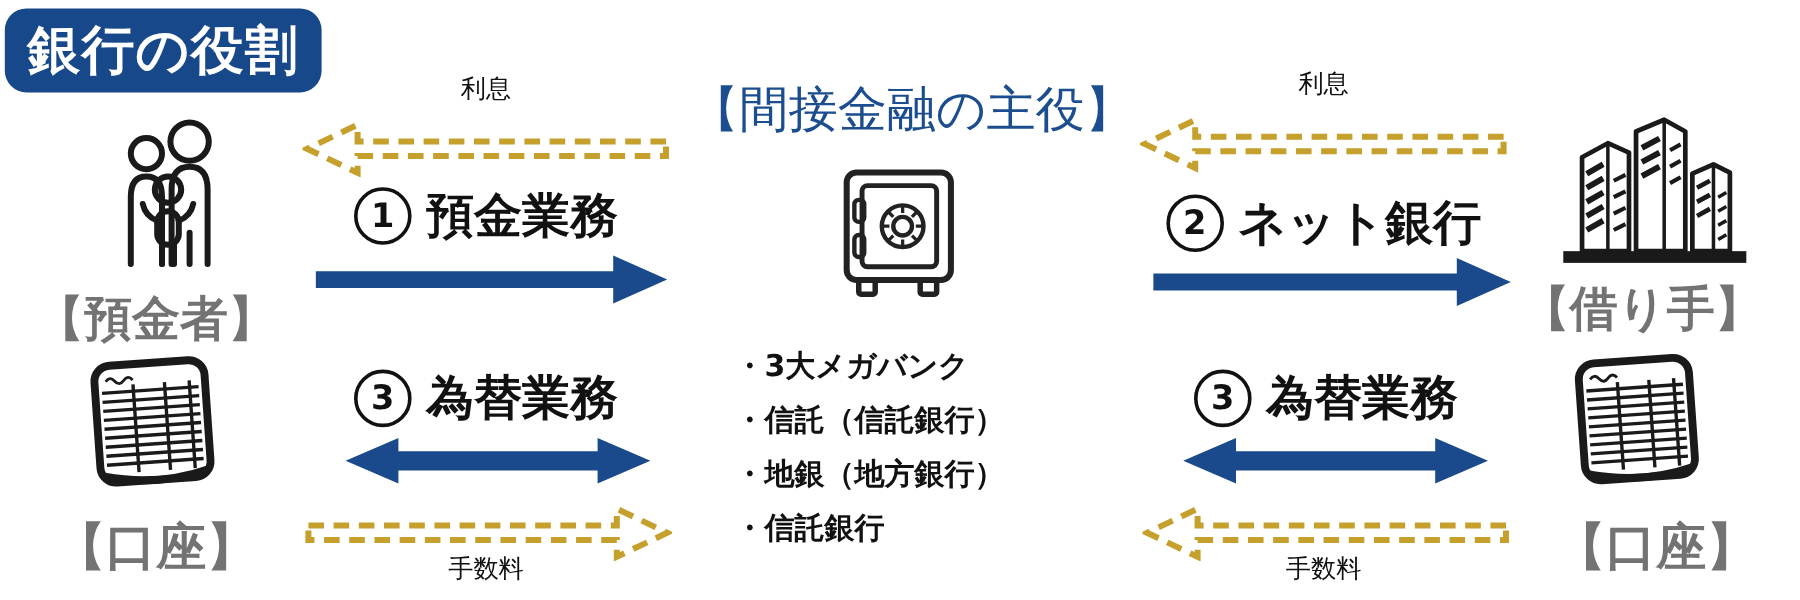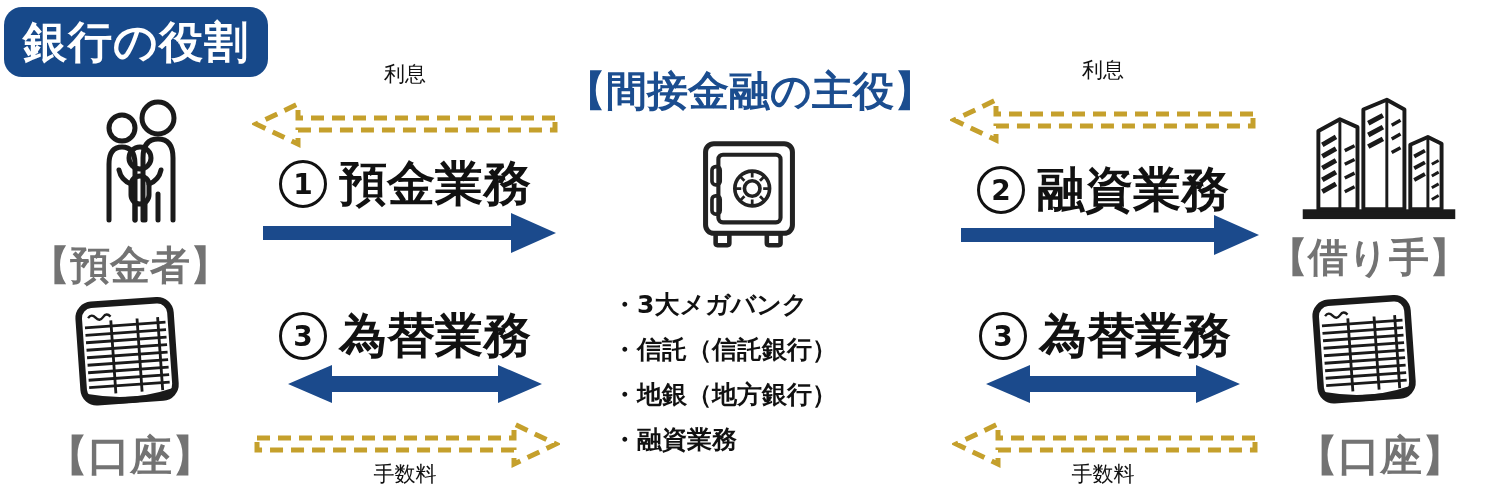--- a/index.html
+++ b/index.html
@@ -11,31 +11,31 @@
   .center-text{text-align:center;}
   
   .badge{
     left:4px;top:7px;width:264px;height:70px;background:#17498a;border-radius:18px;
     display:flex;align-items:center;justify-content:center;
     color:#fff;font-size:44px;font-weight:700;letter-spacing:1px;
   }
   
   .node-label{font-size:40px;font-weight:700;color:#737373;white-space:nowrap;}
   .heading{
-    left:565px;top:64px;width:380px;font-size:41px;font-weight:700;color:#1b4d8f;
-    text-align:left;white-space:nowrap;
+    left:565px;top:64px;width:380px;font-size:41px;font-weight:400;color:#1b4d8f;
+    text-align:right;white-space:nowrap;
   }
   
   .flow-row{display:flex;align-items:center;justify-content:center;gap:12px;}
   .circle-num{
     display:inline-flex;align-items:center;justify-content:center;
     width:42px;height:42px;border:3px solid #111;border-radius:50%;
     font-size:28px;font-weight:700;flex:0 0 auto;
   }
-  .flow-label{font-size:48px;font-weight:700;white-space:nowrap;}
+  .flow-label{font-size:40px;font-weight:700;white-space:nowrap;}
   .small-label{font-size:21px;font-weight:500;color:#111;}
   
   .bank-list{left:612px;top:282px;width:345px;}
   .bank-list .item{font-size:25px;font-weight:600;line-height:45px;white-space:nowrap;}
   svg{display:block;}
 </style>
 </head>
 <body>
 
 <div id="canvas">
@@ -124,34 +124,34 @@
       <rect x="12" y="62" width="9" height="20" rx="4" stroke-width="4"></rect>
       <rect x="16" y="103" width="15" height="13" rx="2" stroke-width="5"></rect>
       <rect x="72" y="103" width="15" height="13" rx="2" stroke-width="5"></rect>
     </svg>
   </div>
 
   <div class="abs bank-list">
     <div class="item">・3大メガバンク</div>
     <div class="item">・信託（信託銀行）</div>
     <div class="item">・地銀（地方銀行）</div>
-    <div class="item">・融資業務</div>
+    <div class="item">・信託銀行</div>
   </div>
 
   <div class="abs small-label center-text" style="left:953px;top:56px;width:300px;">利息</div>
 
   <div class="abs" style="left:950px;top:96px;">
     <svg width="306" height="48" viewBox="0 0 306 48" fill="none" stroke="#c5a02c" stroke-width="5" stroke-dasharray="13 8">
       <path d="M303,18 H46 V4 L4,24 L46,44 V30 H303 Z"></path>
     </svg>
   </div>
 
   <div class="abs flow-row" style="left:948px;top:158px;width:310px;">
     <span class="circle-num">2</span>
-    <span class="flow-label">融資業務</span>
+    <span class="flow-label">ネット銀行</span>
   </div>
 
   <div class="abs" style="left:961px;top:213px;">
     <svg width="300" height="44" viewBox="0 0 300 44">
       <polygon points="0,15 253,15 253,2 298,22 253,42 253,29 0,29" fill="#1b4a8c"></polygon>
     </svg>
   </div>
 
   <div class="abs flow-row" style="left:950px;top:304px;width:310px;">
     <span class="circle-num">3</span>

